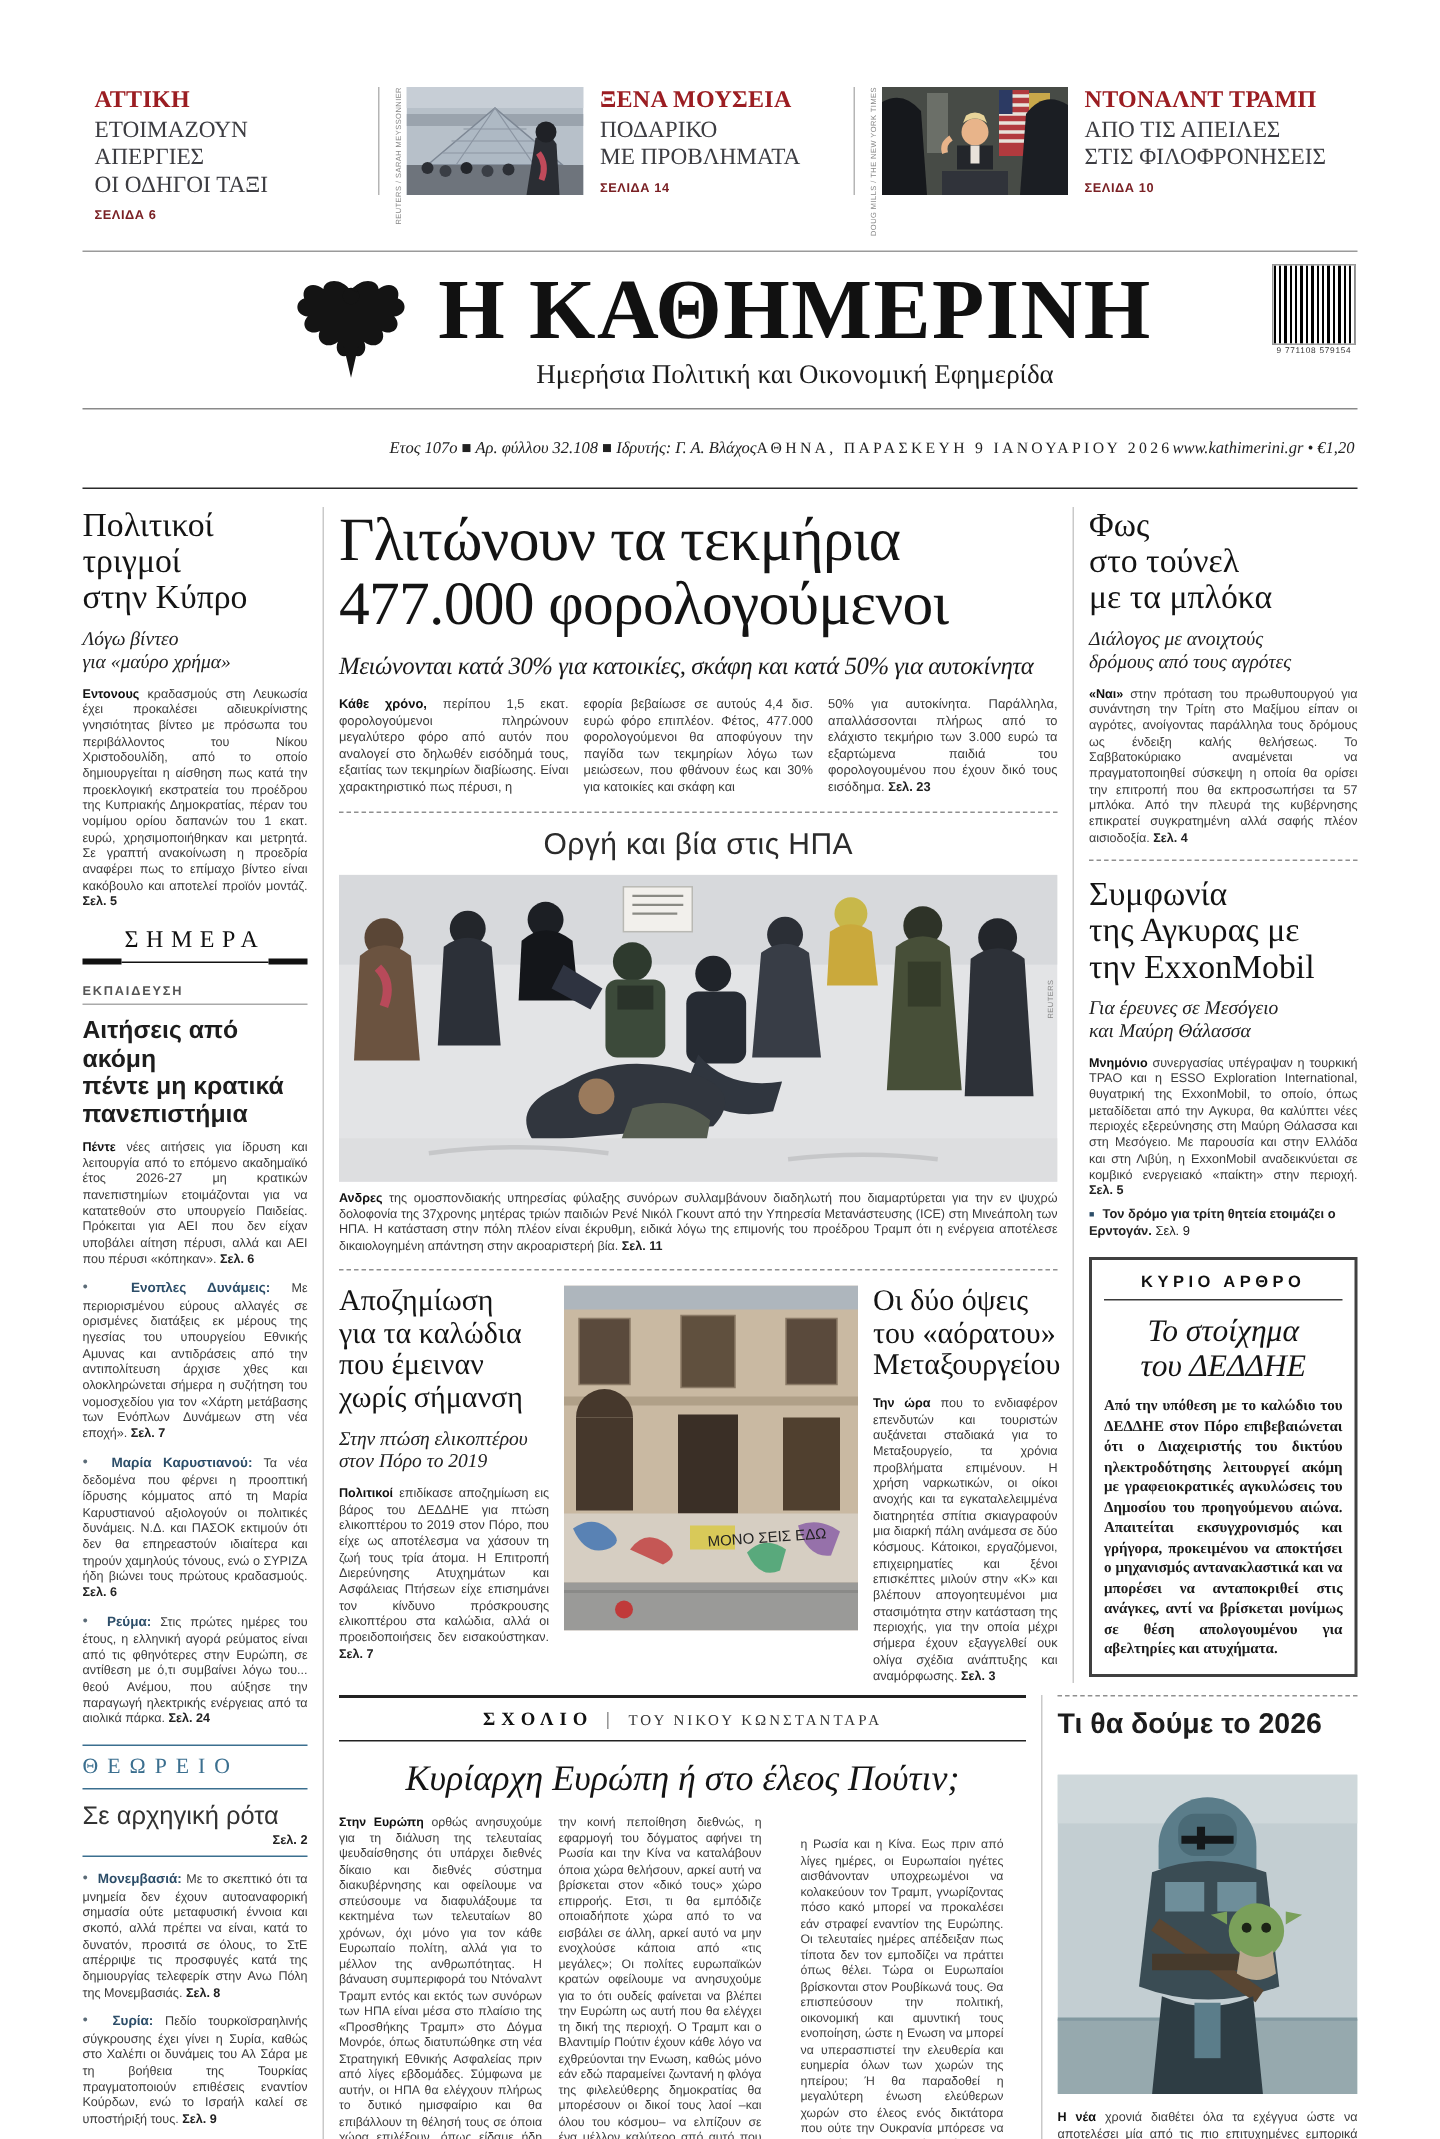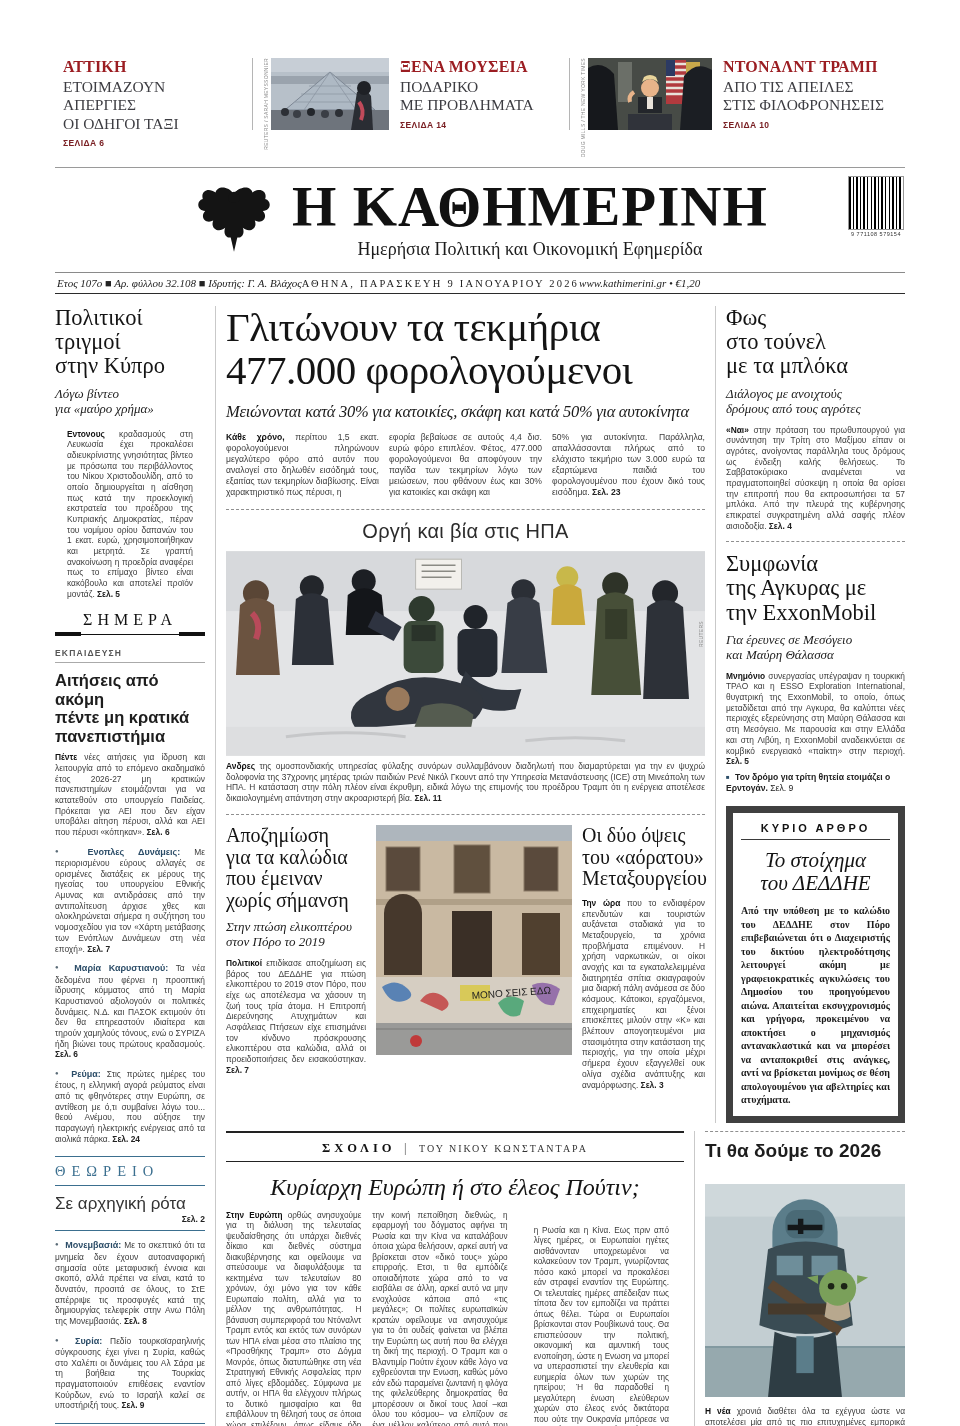--- a/index.html
+++ b/index.html
@@ -21,21 +21,21 @@
   
   .masthead{position:relative;text-align:center;padding:10px 0 6px 0;}
   .mast-row{display:flex;justify-content:center;align-items:center;gap:16px;}
   .mast-title{font-family:"Liberation Serif",serif;font-weight:bold;font-size:57px;color:#111;letter-spacing:1px;line-height:1;}
   .mast-sub{font-family:"Liberation Serif",serif;font-size:18px;color:#1c1c1c;margin-top:4px;}
   .barcode-wrap{position:absolute;right:0;top:8px;width:58px;text-align:center;}
   .barcode{height:52px;width:54px;margin:0 auto;background:repeating-linear-gradient(to right,#000 0 1.5px,#fff 1.5px 3.6px);border:1px solid #999;}
   .barcode-num{font-size:5.5px;color:#333;margin-top:1px;letter-spacing:.5px;}
 
   
-  .dateline{border-top:1px solid #8a8a8a;border-bottom:1.6px solid #2b2b2b;display:flex;justify-content:flex-start;align-items:center;padding:4px 2px;margin-top:6px;}
+  .dateline{border-top:1px solid #8a8a8a;border-bottom:1.6px solid #2b2b2b;display:flex;justify-content:flex-end;align-items:center;padding:20px 2px;margin-top:6px;}
   .dl-left,.dl-right{font-family:"Liberation Serif",serif;font-style:italic;font-size:11px;color:#222;}
   .dl-center{font-family:"Liberation Serif",serif;font-size:10.5px;letter-spacing:2.2px;color:#222;}
 
   
   .main{display:flex;margin-top:12px;}
   .aside-l{width:150px;flex:none;padding-right:10px;border-right:1px solid #c9c9c9;}
   .right-wrap{flex:1;min-width:0;}
   .row-top{display:flex;}
   .center{width:500px;flex:none;padding:0 10px;border-right:1px solid #c9c9c9;box-sizing:border-box;}
   .aside-r{flex:1;min-width:0;padding-left:10px;}
@@ -90,21 +90,21 @@
   
   .sx-head{border-top:2px solid #222;border-bottom:1px solid #222;text-align:center;padding:5px 0;}
   .sx-kicker{font-family:"Liberation Serif",serif;font-size:12.5px;font-weight:bold;letter-spacing:4px;color:#111;}
   .sx-sep{color:#555;margin:0 4px;font-weight:normal;}
   .sx-byline{font-family:"Liberation Serif",serif;font-size:10px;letter-spacing:2px;color:#333;}
   .sx-title{font-family:"Liberation Serif",serif;font-style:italic;font-size:24px;text-align:center;color:#141414;margin:12px 0 10px 0;}
   .sx-cols{display:flex;gap:11px;}
   .sx-cols .col{flex:1;font-size:8.2px;line-height:1.28;text-align:justify;color:#3c3c3c;}
 
   
-  .kyrio{border:7px solid #404040;padding:9px 8px;margin-top:12px;}
+  .kyrio{border:2px solid #404040;padding:9px 8px;margin-top:12px;}
   .kyrio-label{font-size:11px;font-weight:bold;letter-spacing:3px;text-align:center;color:#111;border-bottom:1px solid #3a3a3a;padding-bottom:5px;}
   .kyrio-title{font-family:"Liberation Serif",serif;font-style:italic;font-size:21px;text-align:center;color:#141414;margin:9px 0;line-height:1.1;}
   .kyrio-body{font-family:"Liberation Serif",serif;font-weight:bold;font-size:10px;line-height:1.35;text-align:justify;color:#1c1c1c;}
   .exxon-bullet{margin-top:5px;font-size:8.6px;font-weight:bold;color:#222;line-height:1.3;}
   .sq::before{content:"■";font-size:6px;color:#2c4d68;margin-right:3px;vertical-align:1px;}
   .c2026-dash{border:none;border-top:1px dashed #8f8f8f;margin:0 0 8px 0;}
   .c2026-title{font-size:19px;font-weight:bold;color:#1d1d1d;margin-bottom:22px;}
 </style>
 </head>
 <body>
@@ -200,21 +200,21 @@
 
   <div class="main">
 
     <div class="aside-l">
       <div>
         <div class="as-title pre">Πολιτικοί
 τριγμοί
 στην Κύπρο</div>
         <div class="as-deck pre">Λόγω βίντεο
 για «μαύρο χρήμα»</div>
-        <p class="body" style="margin:12px;">
+        <p class="body" style="margin:0;">
           <span class="lead-in">Εντονους</span>
           <span>κραδασμούς στη Λευκωσία έχει προκαλέσει αδιευκρίνιστης γνησιότητας βίντεο με πρόσωπα του περιβάλλοντος του Νίκου Χριστοδουλίδη, από το οποίο δημιουργείται η αίσθηση πως κατά την προεκλογική εκστρατεία του προέδρου της Κυπριακής Δημοκρατίας, πέραν του νομίμου ορίου δαπανών του 1 εκατ. ευρώ, χρησιμοποιήθηκαν και μετρητά. Σε γραπτή ανακοίνωση η προεδρία αναφέρει πως το επίμαχο βίντεο είναι κακόβουλο και αποτελεί προϊόν μοντάζ.</span>
           <span class="pg">Σελ. 5</span>
         </p>
       </div>
 
       <div class="simera-hdr">
         <div class="simera-label">ΣΗΜΕΡΑ</div>
         <div class="simera-bar">
           <div class="thick"></div>

